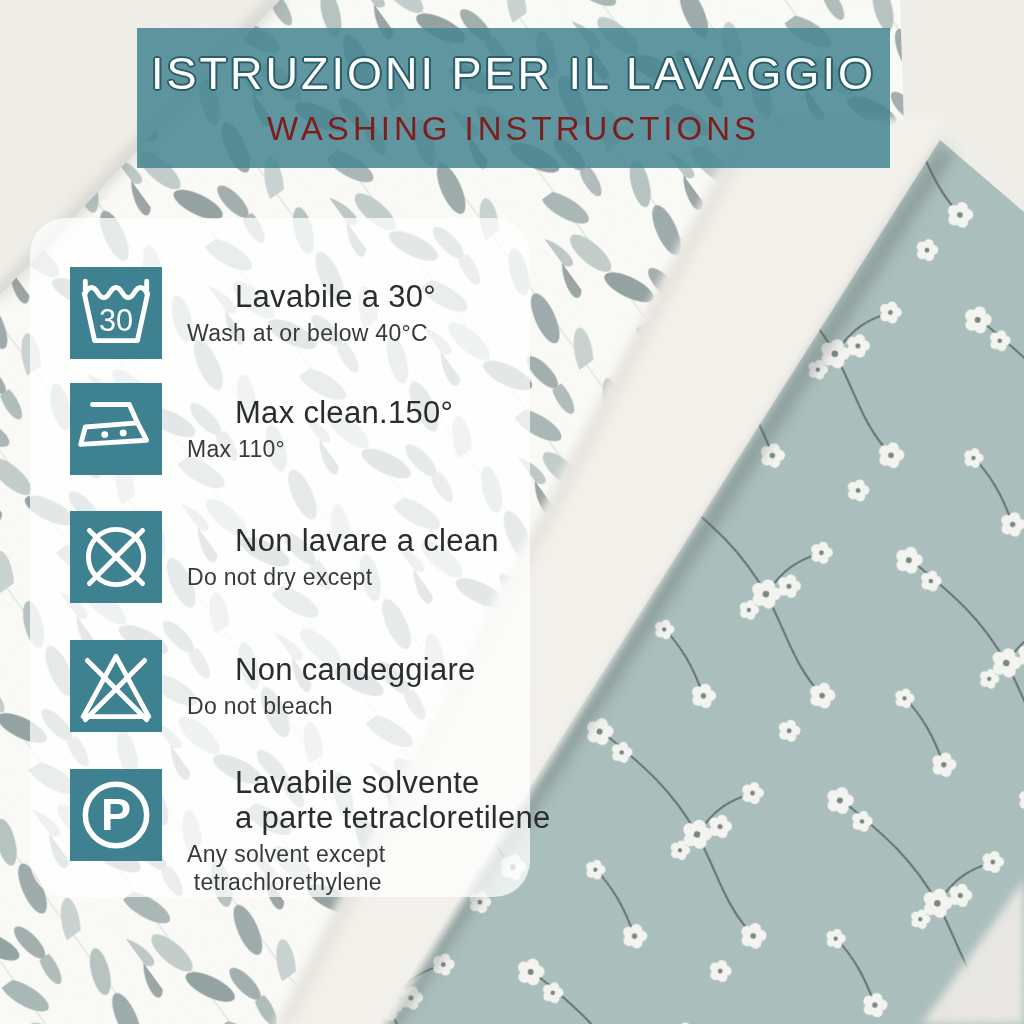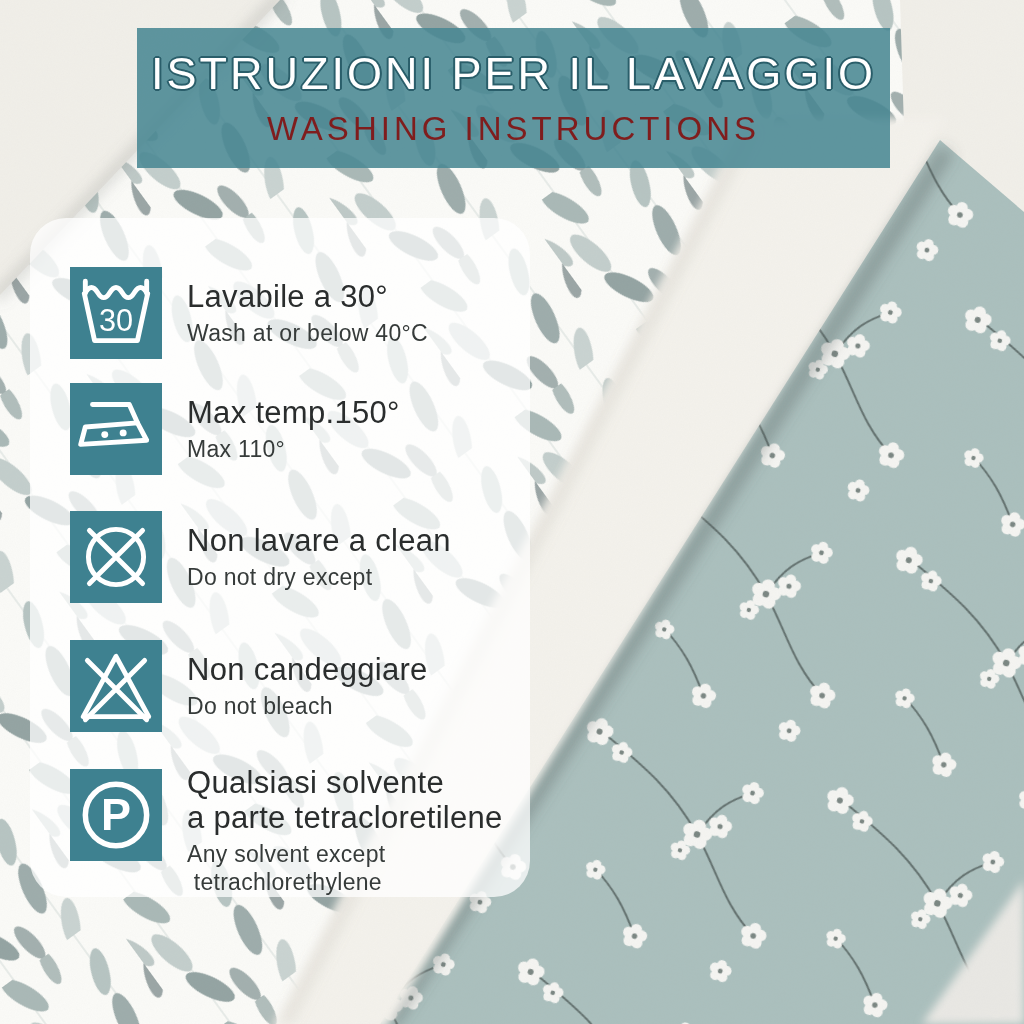--- a/index.html
+++ b/index.html
@@ -37,21 +37,21 @@
     width:92px;height:92px;background:#3e8190;flex:0 0 auto;
     display:flex;align-items:center;justify-content:center;
   }
   .tile svg{width:92px;height:92px;display:block;}
   .g{fill:none;stroke:#fff;stroke-width:4.8;stroke-linejoin:round;stroke-linecap:round;}
   .g2{fill:none;stroke:#fff;stroke-width:5.4;}
   .tile text{fill:#fff;text-anchor:middle;font-family:"Liberation Sans",sans-serif;}
   .texts{margin-left:25px;width:365px;}
   .t-it{
     color:#2a2d2d;font-size:31px;line-height:1.13;letter-spacing:0.3px;
-    margin-bottom:5px;white-space:pre-line;
+    margin-bottom:5px;white-space:pre-line;margin-left:48px;
   }
   .t-en{
     color:#363b3a;font-size:23px;line-height:1.22;letter-spacing:0.3px;white-space:pre-line;
   }
 </style>
 </head>
 <body>
 
 <div class="stage">
 
@@ -148,21 +148,21 @@
     <div class="row" style="top:165px">
       <div class="tile">
         <svg viewBox="0 0 90 90">
           <path class="g" d="M22 21 H58 L66 39"></path>
           <path class="g" d="M66 39 L15 43 L10.5 60 L75 56 Z"></path>
           <circle cx="34" cy="50.5" r="3.4" fill="#fff"></circle>
           <circle cx="52" cy="48.8" r="3.4" fill="#fff"></circle>
         </svg>
       </div>
       <div class="texts">
-        <div class="t-it">Max temp.150°</div>
+        <div class="t-it">Max clean.150°</div>
         <div class="t-en">Max 110°</div>
       </div>
     </div>
 
     <div class="row" style="top:293px">
       <div class="tile">
         <svg viewBox="0 0 90 90">
           <circle class="g" cx="45" cy="45" r="27"></circle>
           <path class="g" d="M19 19 L71 71 M71 19 L19 71"></path>
         </svg>
@@ -187,21 +187,21 @@
     </div>
 
     <div class="row top-align" style="top:551px">
       <div class="tile">
         <svg viewBox="0 0 90 90">
           <circle class="g2" cx="45" cy="45" r="30"></circle>
           <text x="45" y="60" font-size="44" font-weight="bold">P</text>
         </svg>
       </div>
       <div class="texts" style="margin-top:-4px">
-        <div class="t-it">Qualsiasi solvente
+        <div class="t-it">Lavabile solvente
 a parte tetracloretilene</div>
         <div class="t-en">Any solvent except
 &nbsp;tetrachlorethylene</div>
       </div>
     </div>
 
   </div>
 </div>
 
 </body></html>

